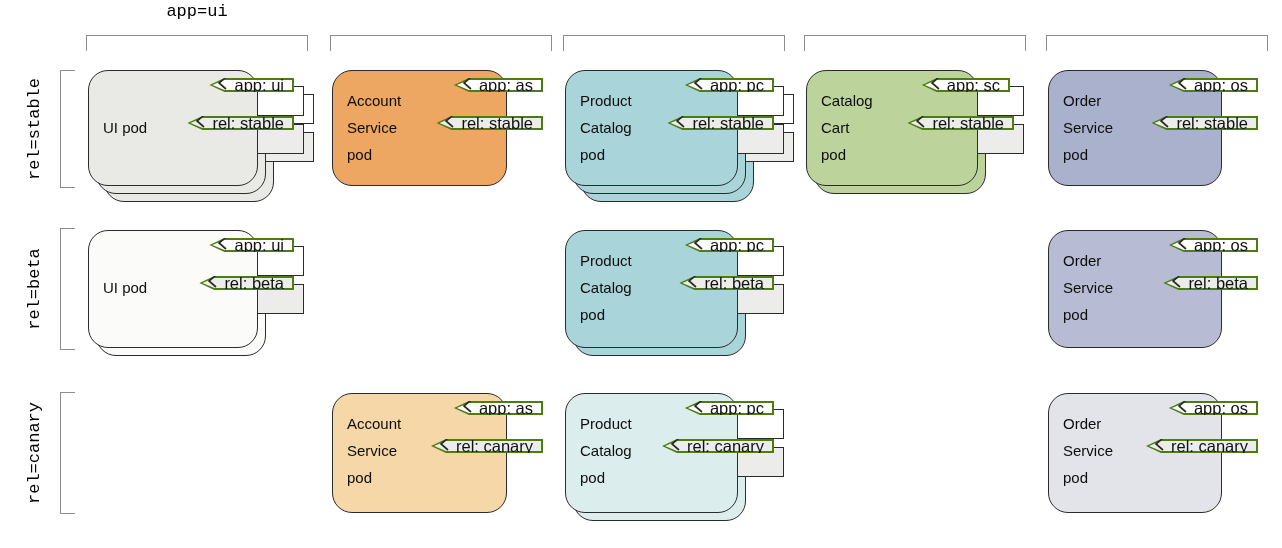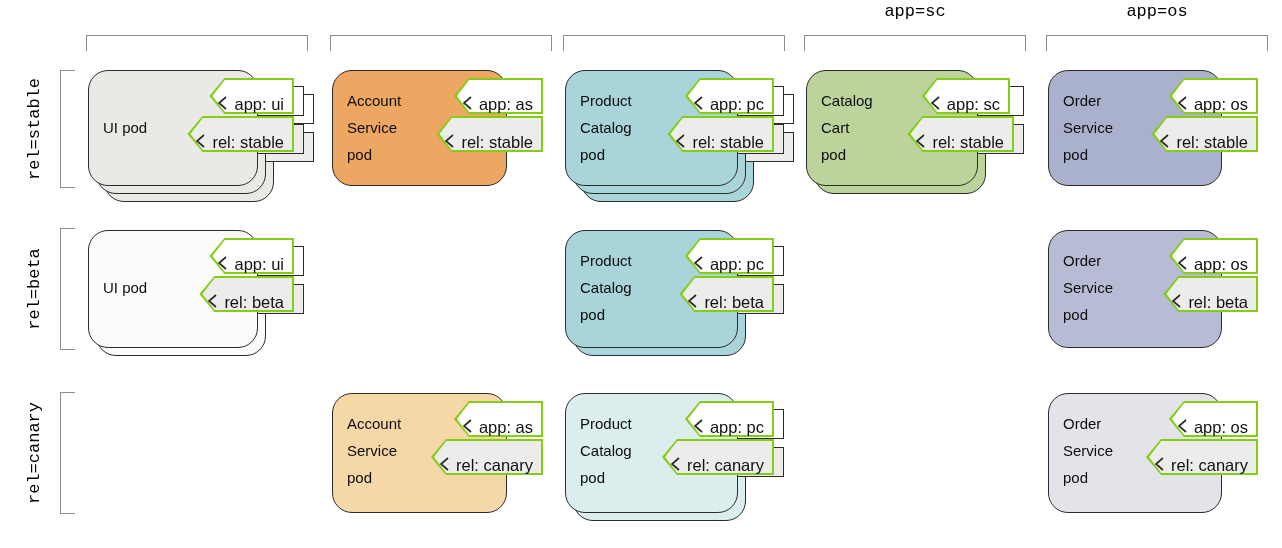--- a/index.html
+++ b/index.html
@@ -28,49 +28,48 @@
   }
   .pod { position:absolute; }
   .card {
     position:absolute; box-sizing:border-box;
     border:1.6px solid #2b2b2b; border-radius:20px;
   }
   .pod-name {
     position:absolute; left:15px; font-size:15px; line-height:27px; color:#0d0d0d;
   }
   .tag {
-    position:absolute; height:36px; display:flex; align-items:flex-end;
+    position:absolute; height:14px; display:flex; align-items:center;
     padding:0 10px 0 9px;
-    background:#84cc16;
+    background:#4d7c0f;
     clip-path:polygon(0 50%, 15px 0, 100% 0, 100% 100%, 15px 100%);
   }
   .tag::before {
     content:""; position:absolute; top:1.7px; bottom:1.7px; left:3px; right:1.7px;
     background:var(--fill,#ffffff);
     clip-path:polygon(0 50%, 12.5px 0, 100% 0, 100% 100%, 12.5px 100%);
   }
   .tag-chevron { position:relative; display:block; margin-right:7px; }
   .tag-label {
     position:relative; font-size:16.5px; color:#111; white-space:nowrap;
   }
   .ghost-tag {
     position:absolute; width:95px; height:30px; box-sizing:border-box;
     border:1.6px solid #2b2b2b;
   }
 </style>
 </head>
 <body>
 
 <div class="canvas">
+    <div class="col-header" style="left: 86px; width: 222px;">app=ui</div>
     <div class="col-bracket" style="left: 86px; width: 222px; border-color: rgb(140, 140, 140);"></div>
     <div class="col-bracket" style="left: 330px; width: 222px; border-color: rgb(140, 140, 140);"></div>
     <div class="col-bracket" style="left: 563px; width: 222px; border-color: rgb(140, 140, 140);"></div>
-    <div class="col-header" style="left: 804px; width: 222px;">app=sc</div>
     <div class="col-bracket" style="left: 804px; width: 222px; border-color: rgb(140, 140, 140);"></div>
-    <div class="col-header" style="left: 1046px; width: 222px;">app=os</div>
     <div class="col-bracket" style="left: 1046px; width: 222px; border-color: rgb(140, 140, 140);"></div>
     <div class="row-header" style="left: -46px; top: 119px;">rel=stable</div>
     <div class="row-bracket" style="top: 70px; height: 118px; border-color: rgb(140, 140, 140);"></div>
     <div class="row-header" style="left: -46px; top: 279px;">rel=beta</div>
     <div class="row-bracket" style="top: 228px; height: 122px; border-color: rgb(140, 140, 140);"></div>
     <div class="row-header" style="left: -46px; top: 443px;">rel=canary</div>
     <div class="row-bracket" style="top: 392px; height: 122px; border-color: rgb(140, 140, 140);"></div>
     <div class="pod" style="left: 88px; top: 70px; width: 214px; height: 138px;">
       <div class="card" style="left: 16px; top: 16px; width: 170px; height: 116px; background: rgb(233, 233, 230);"></div>
       <div class="ghost-tag" style="top: 24px; right: -12px; background: rgb(255, 255, 255);"></div>

